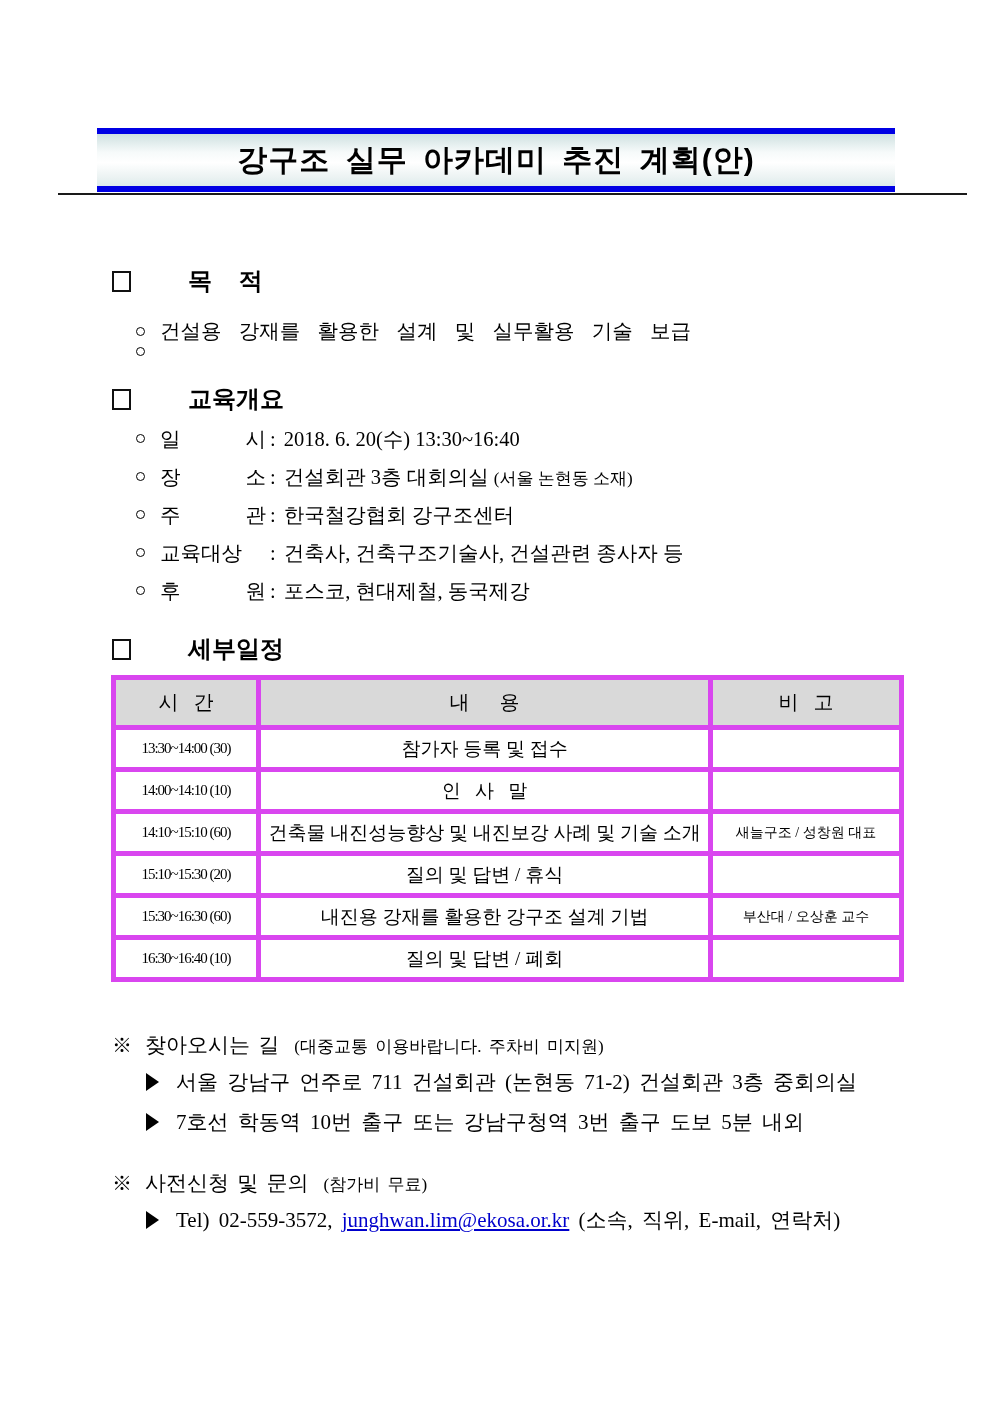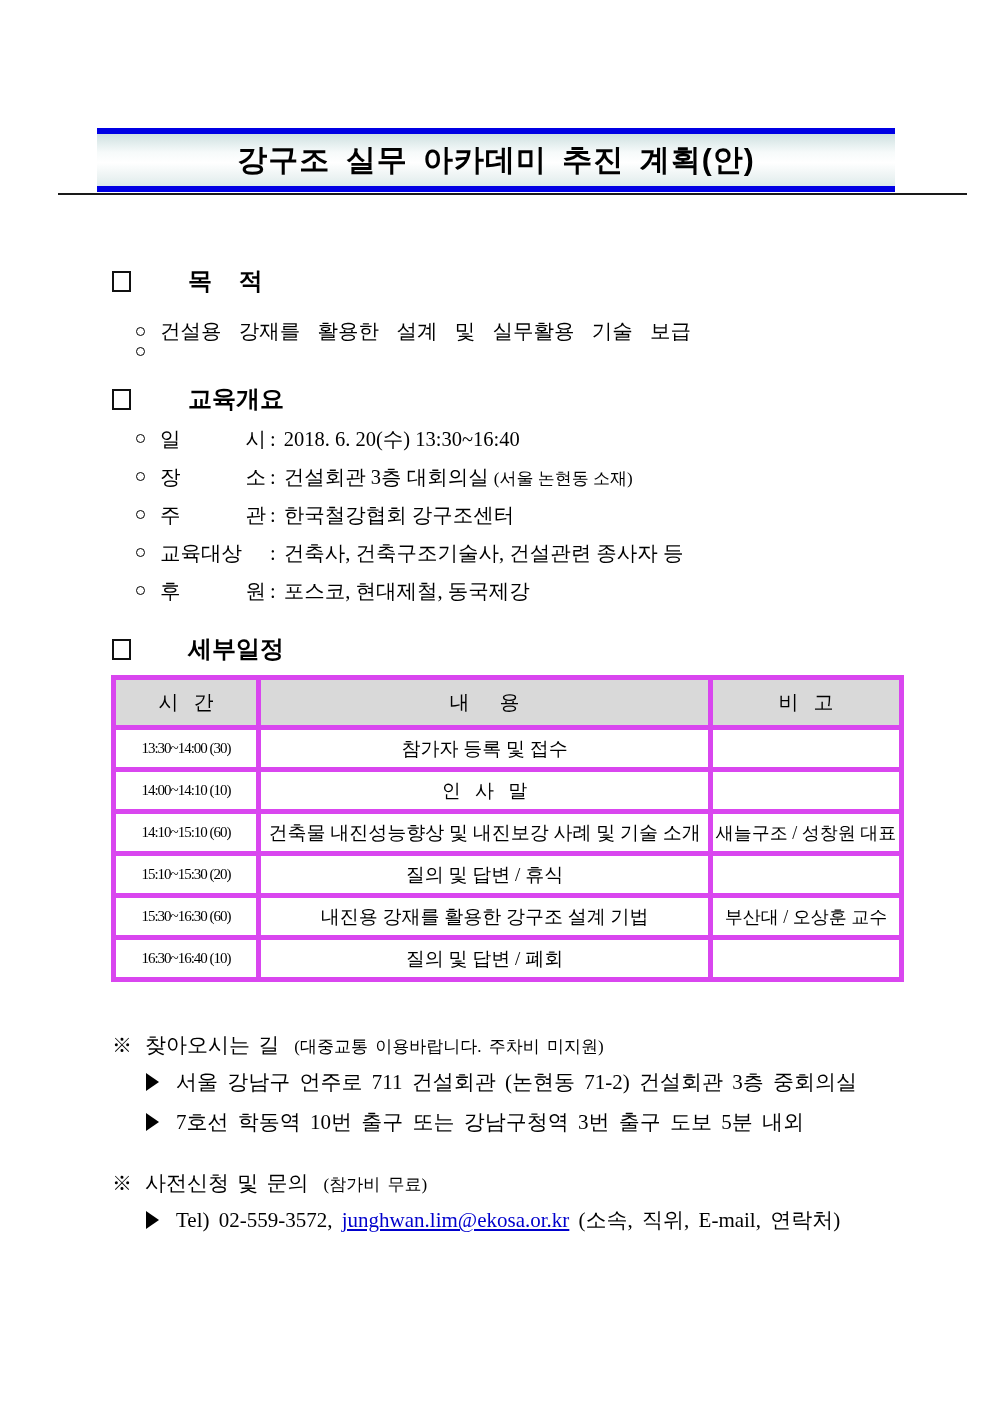--- a/index.html
+++ b/index.html
@@ -105,21 +105,21 @@
     text-align:center;vertical-align:middle;
     overflow:hidden;
   }
   .sched-table th{
     background:var(--header-gray);
     font-weight:normal;font-size:20px;height:50px;
     white-space:pre;
   }
   .sched-table td{height:42px;font-size:19px;white-space:pre;}
   td.c-time{font-size:15px;letter-spacing:-1px;}
-  td.c-remark{font-size:18px;}
+  td.c-remark{font-size:14px;}
 
   
   .note-sec{margin-top:48px;}
   .note-sec.contact{margin-top:26px;}
   .note-head{
     display:flex;align-items:baseline;gap:13px;
     font-size:21px;line-height:30px;word-spacing:3px;
   }
   .ref-mark{font-size:20px;flex:0 0 auto;}
   .note-head .small-note{margin-left:2px;}

